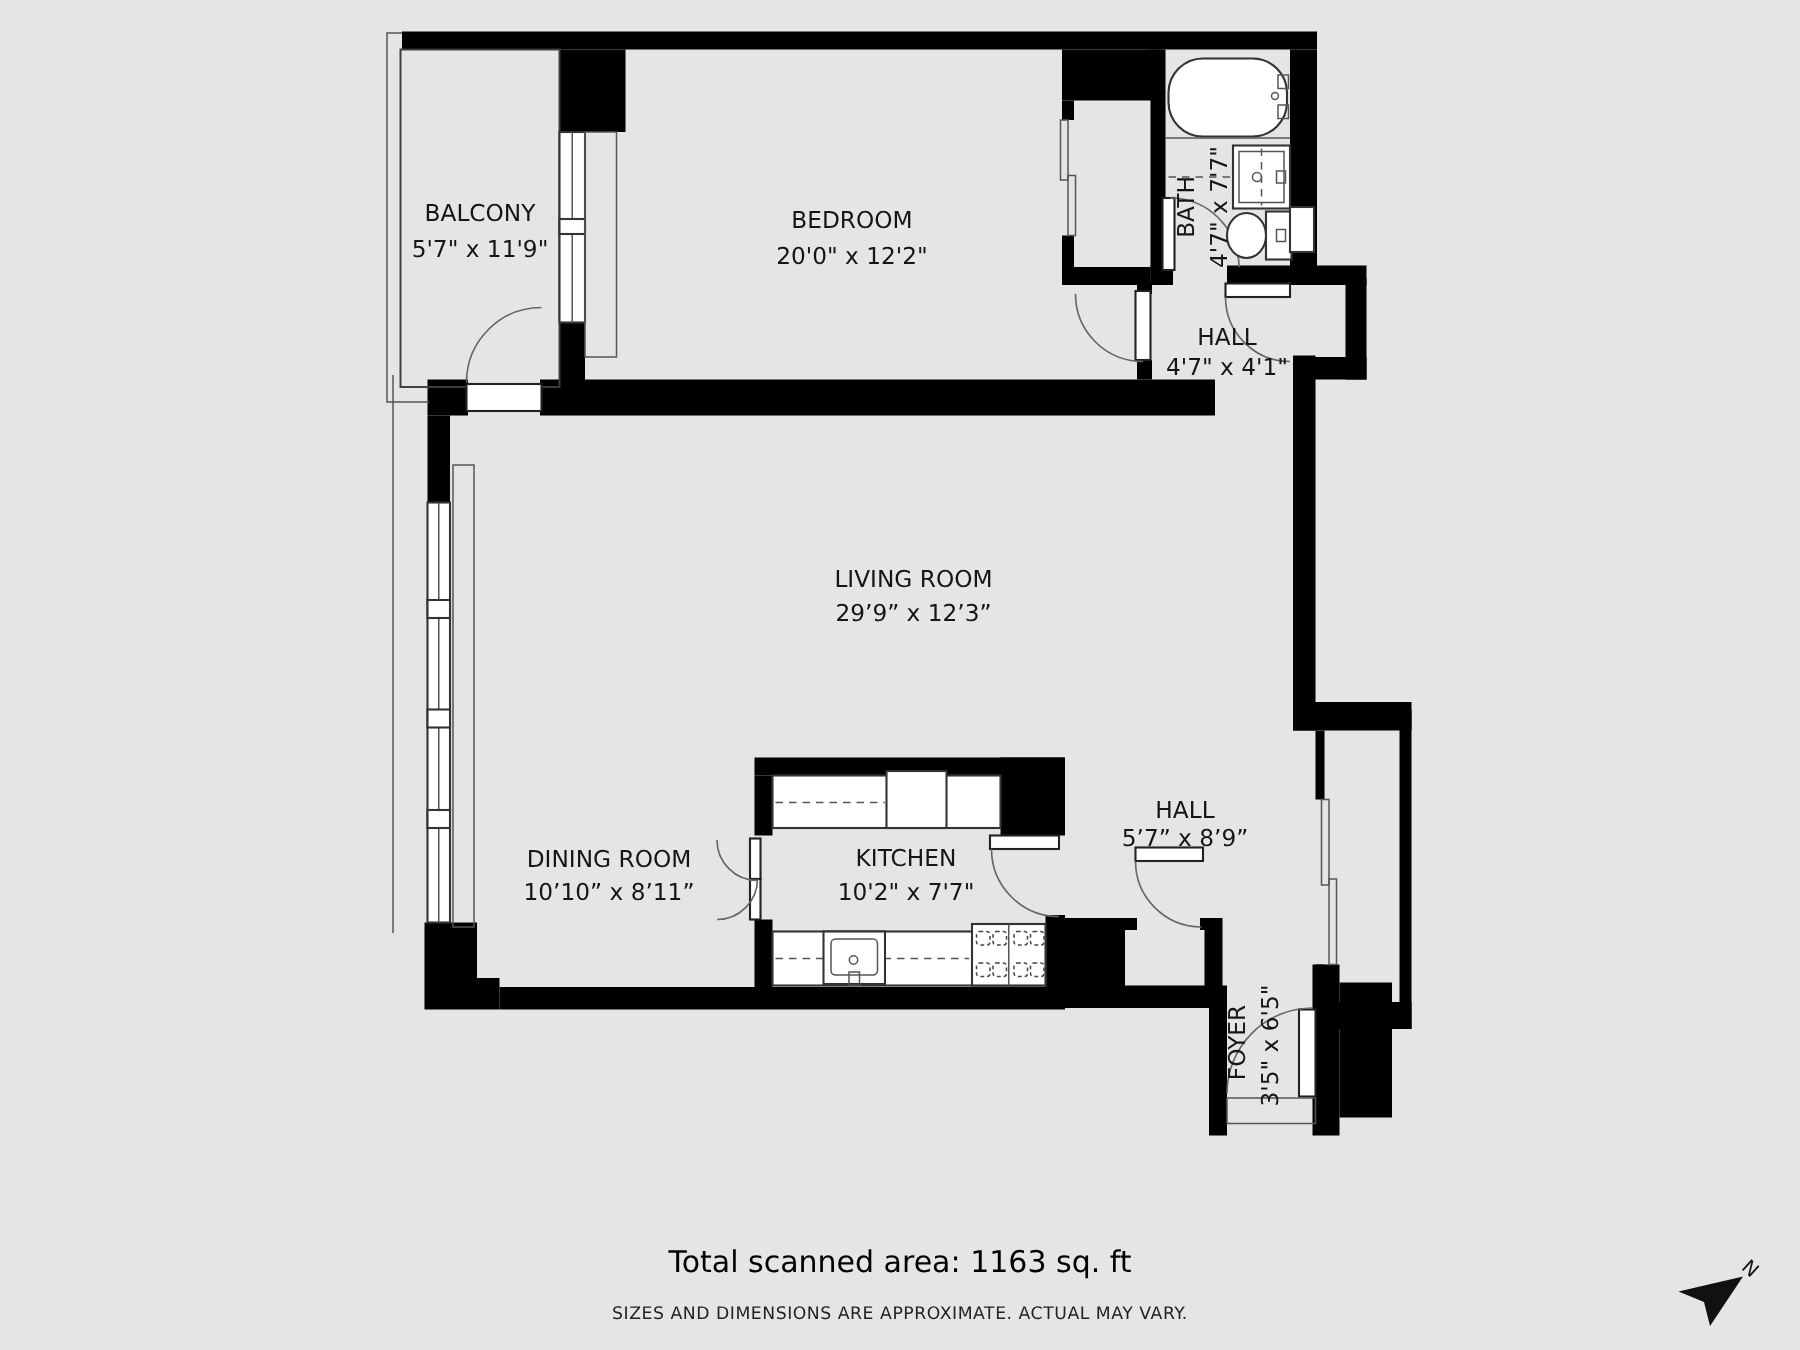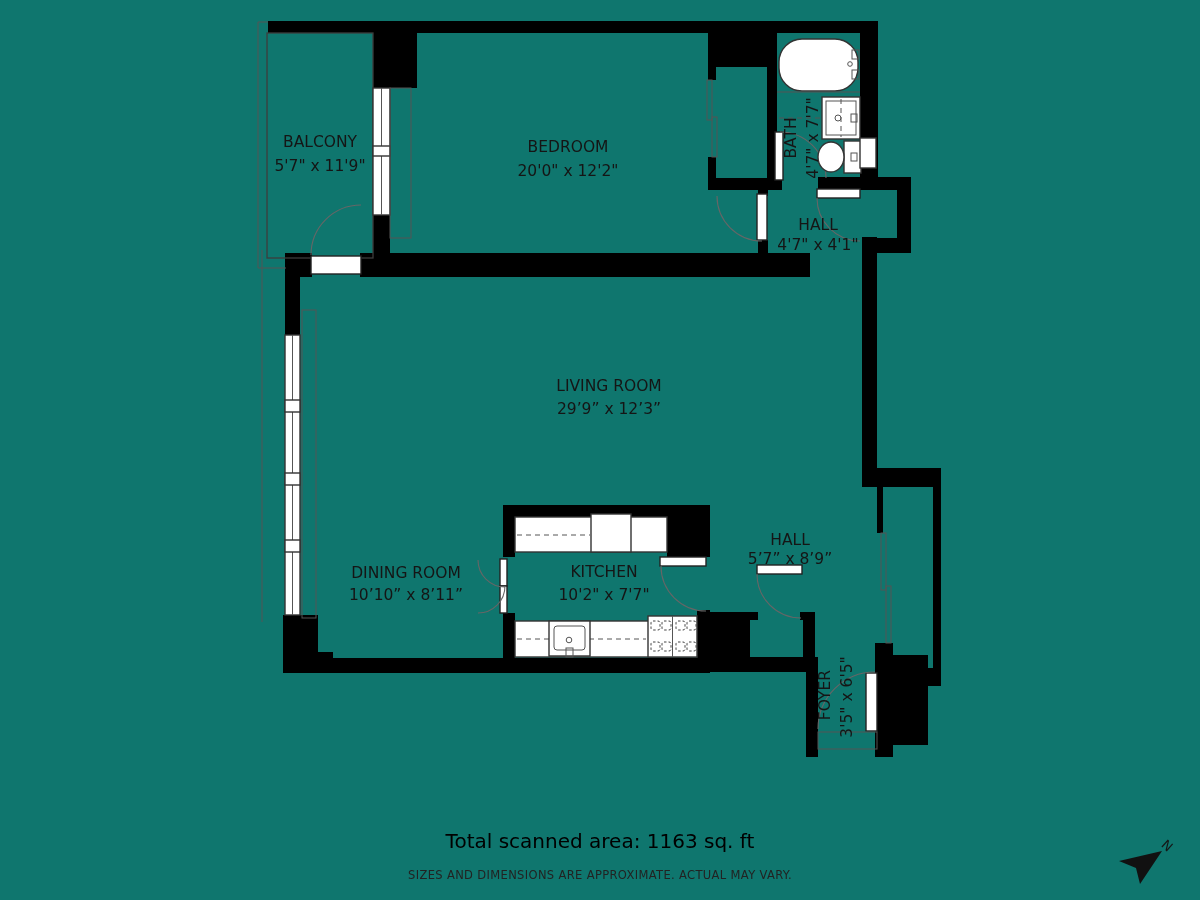--- a/index.html
+++ b/index.html
@@ -1,16 +1,16 @@
 <!DOCTYPE html>
 <html><head>
 <meta charset="utf-8">
 <style>
   html,body{margin:0;padding:0;background:#ffffff;}
-  .page{width:1200px;height:900px;position:relative;background:#0f766e;overflow:hidden;}
+  .page{width:1200px;height:900px;position:relative;background:#e5e5e5;overflow:hidden;}
   svg{display:block;}
   .lbl{font-family:"DejaVu Sans","Liberation Sans",sans-serif;fill:#151515;}
   .room-name{font-size:15.5px;}
   .room-dims{font-size:15.5px;}
   .total{font-size:20px;fill:#000;}
   .disclaimer{font-size:11.5px;letter-spacing:.35px;fill:#222;}
   .wall{fill:#000000;stroke:none;}
   .thin{fill:none;stroke:#3d3d3d;stroke-width:1.3;}
   .thinner{fill:none;stroke:#555555;stroke-width:1;}
   .fixture{fill:#ffffff;stroke:#333333;stroke-width:1.4;}

